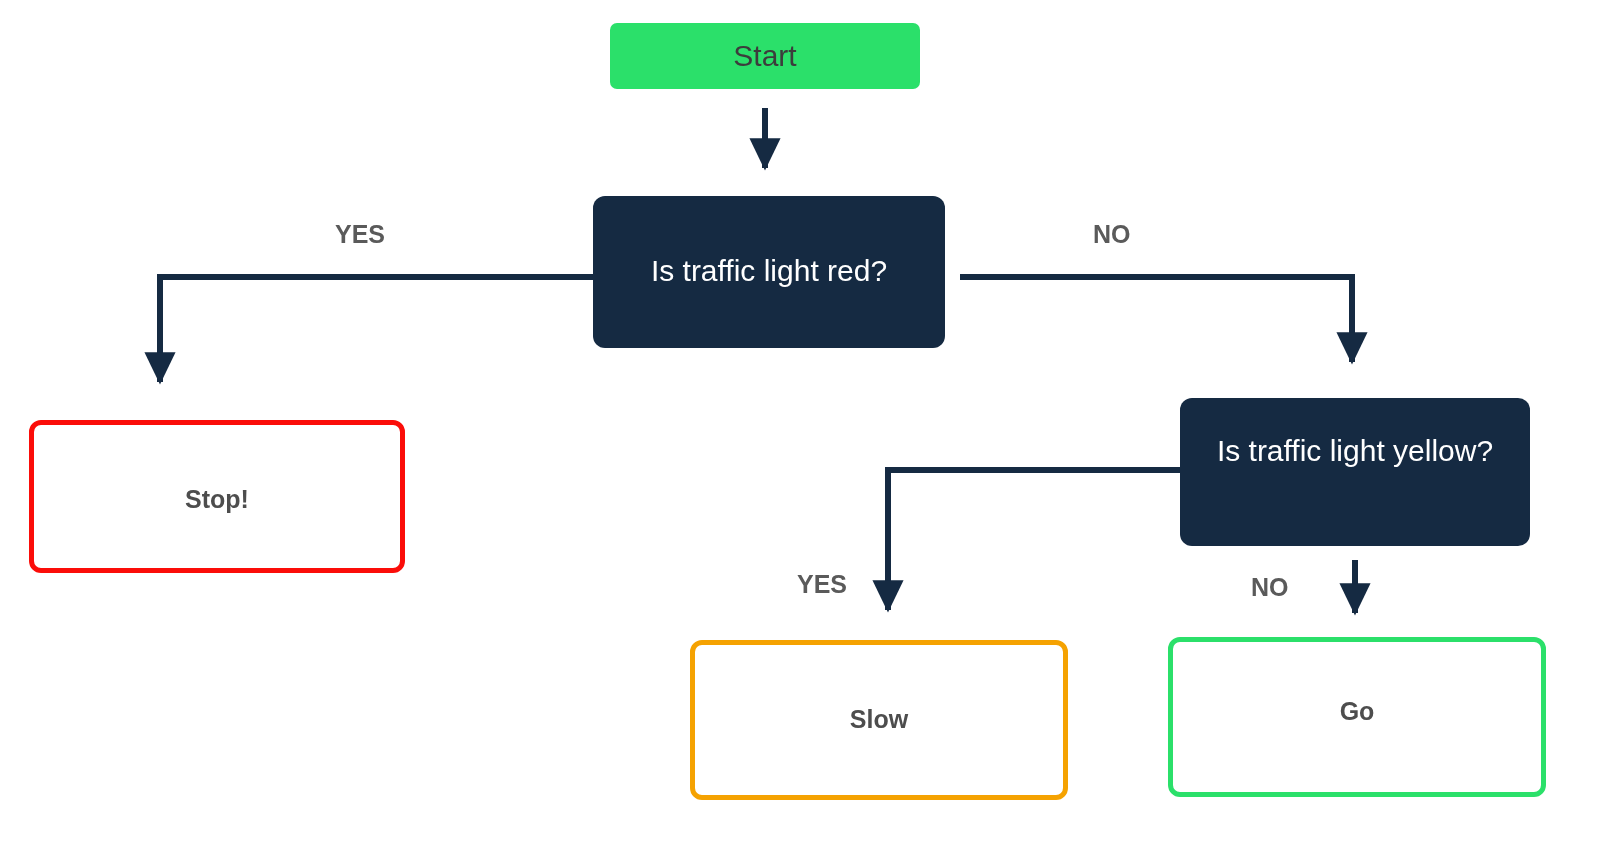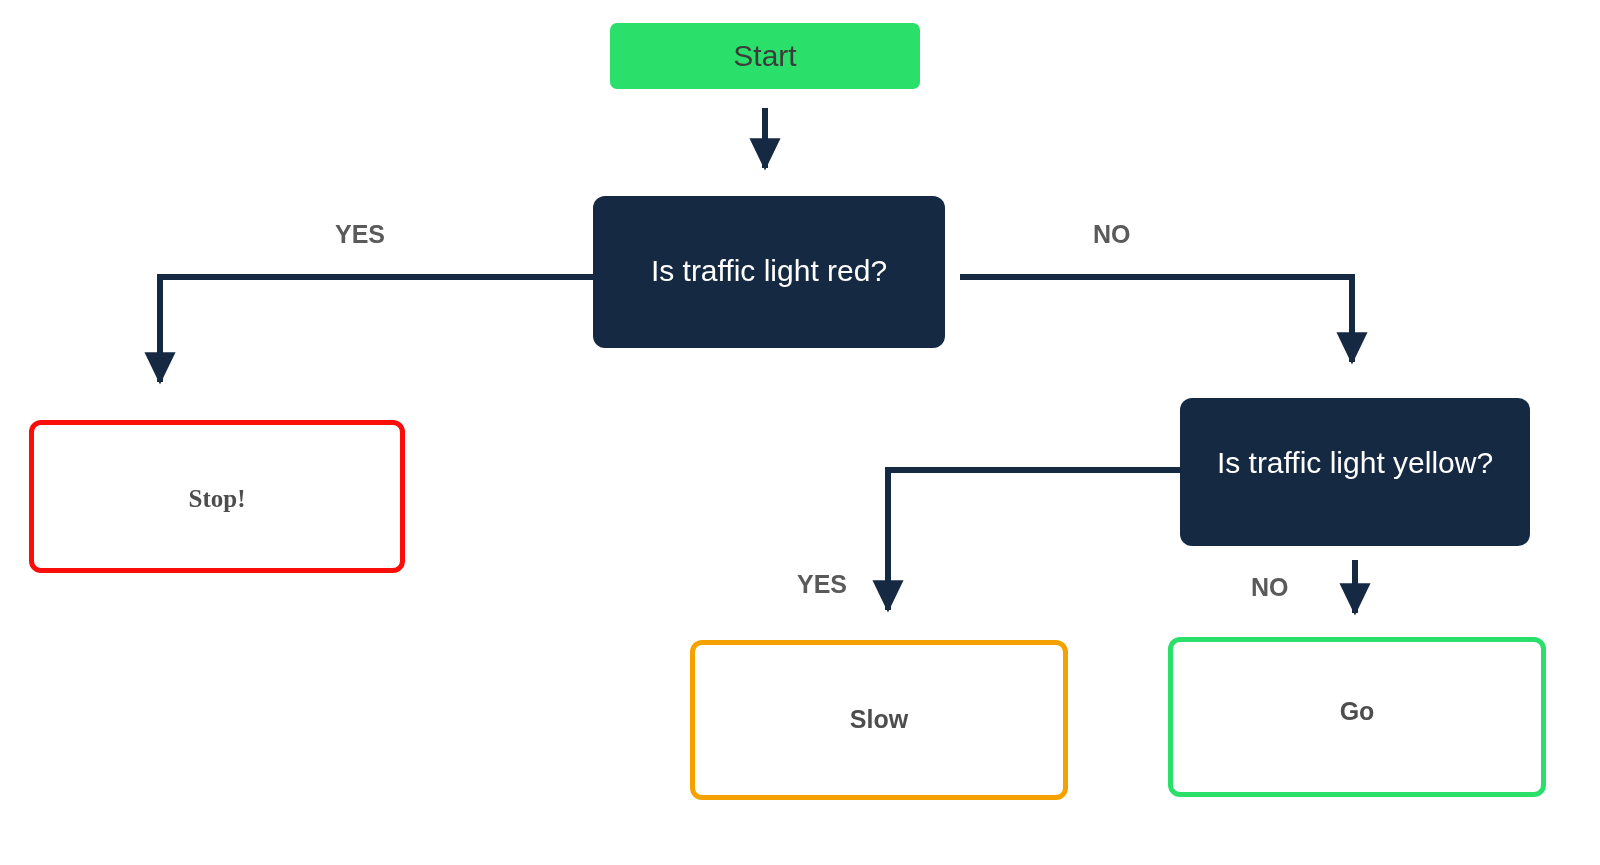--- a/index.html
+++ b/index.html
@@ -117,25 +117,25 @@
   <div class="edge-label" style="left:1251px; top:575px;">NO</div>
 
   <div class="node node-decision" style="left:593px; top:196px; width:352px; height:152px; padding-top:58px;">
     <span class="node-label">Is traffic light red?</span>
   </div>
 
   <div class="node node-start" style="left:610px; top:23px; width:310px; height:66px;">
     <span class="node-label">Start</span>
   </div>
 
-  <div class="node node-decision" style="left:1180px; top:398px; width:350px; height:148px; padding-top:48px;">
+  <div class="node node-decision" style="left:1180px; top:398px; width:350px; height:148px; padding-top:36px;">
     <span class="node-label">Is traffic light yellow?</span>
   </div>
 
-  <div class="node node-outcome" style="left:29px; top:420px; width:376px; height:153px; border-color:#FB0D09; padding-top:60px;font-family:Liberation Serif, serif;">
+  <div class="node node-outcome" style="left:29px; top:420px; width:376px; height:153px; border-color:#FB0D09; padding-top:60px;">
     <span class="node-label">Stop!</span>
   </div>
 
   <div class="node node-outcome" style="left:690px; top:640px; width:378px; height:160px; border-color:#F5A201; padding-top:60px;">
     <span class="node-label">Slow</span>
   </div>
 
   <div class="node node-outcome" style="left:1168px; top:637px; width:378px; height:160px; border-color:#2BE06A; padding-top:55px;">
     <span class="node-label">Go</span>
   </div>

